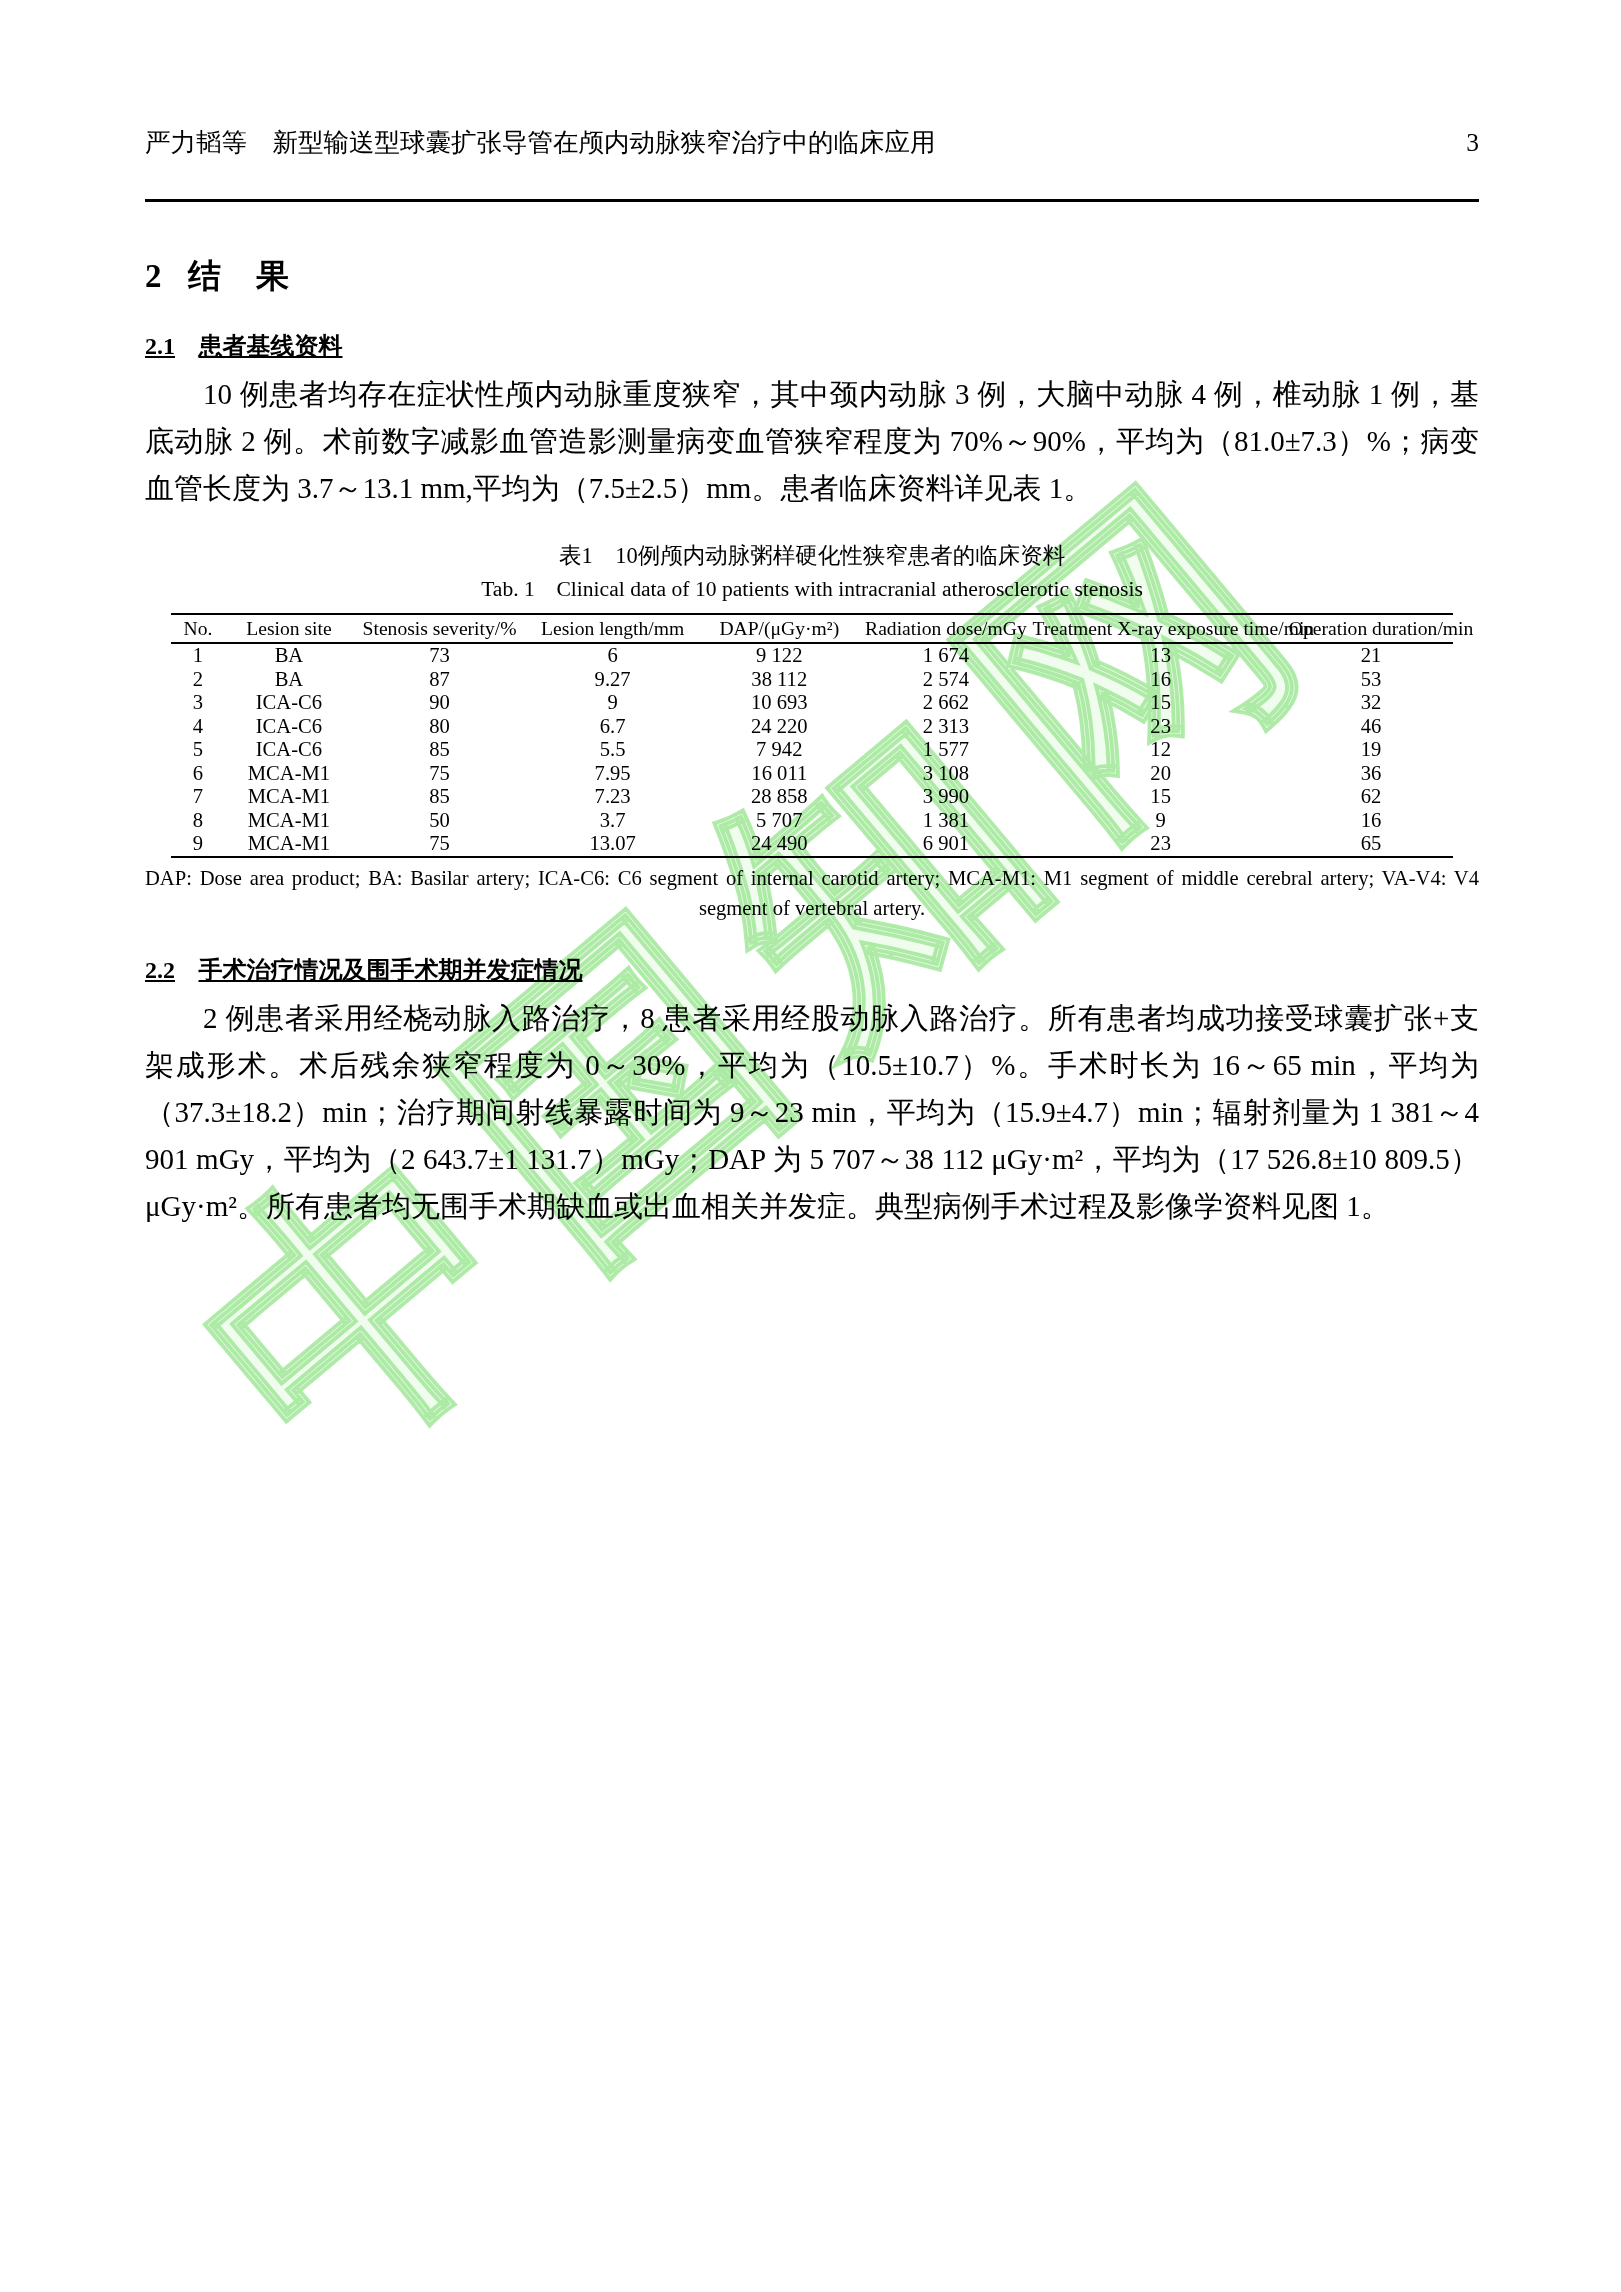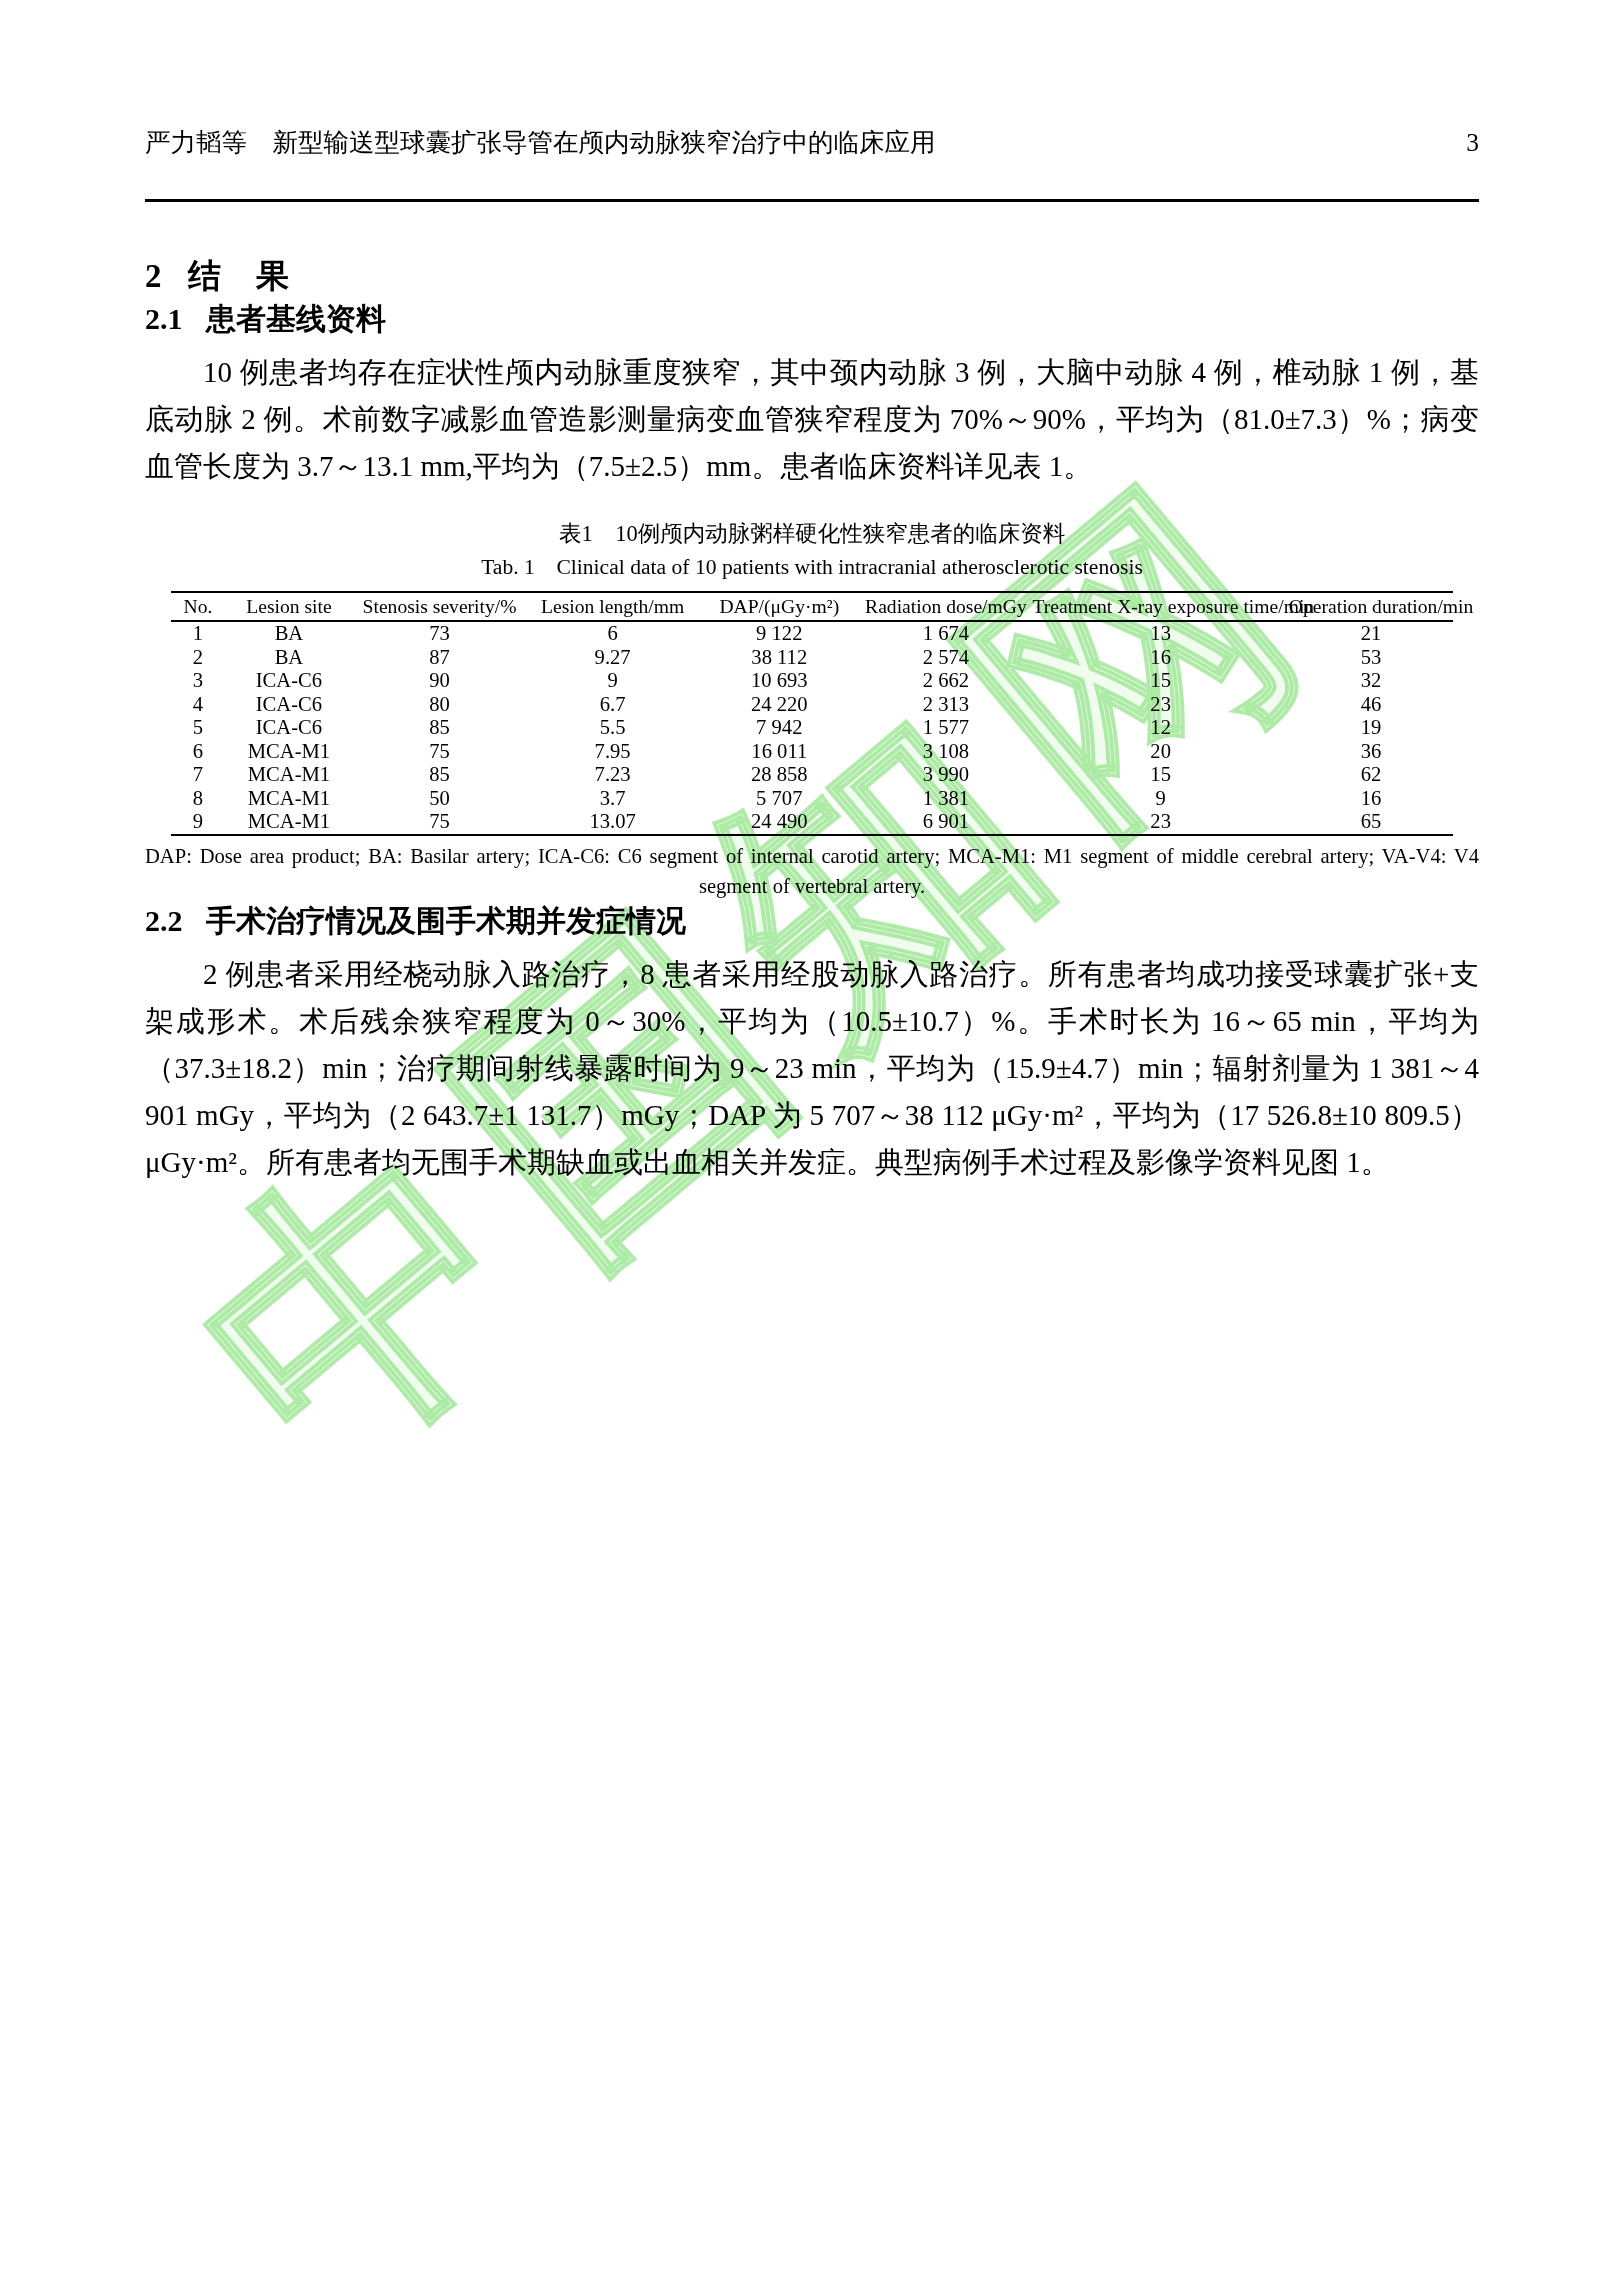--- a/index.html
+++ b/index.html
@@ -35,23 +35,25 @@
   
   h1.sec {
     margin-top: 52px;
     font-family: "Liberation Sans", "DejaVu Sans", sans-serif;
     font-size: 33px;
     font-weight: bold;
     letter-spacing: 1px;
   }
   h1.sec .sec-num { margin-right: 25.5px; font-family: "Liberation Serif", serif; }
   h2.subsec {
+    margin-top: 31px;
     font-family: "Liberation Sans", "DejaVu Sans", sans-serif;
-    font-size: 30px;
+    font-size: 24px;
     font-weight: bold;
+    text-decoration: underline;
   }
   h2.subsec .sec-num { margin-right: 23.5px; font-family: "Liberation Serif", serif; font-weight: bold; }
   
   p.body-par {
     margin-top: 8.8px;
     font-size: 29px;
     line-height: 47px;
     text-align: justify;
     text-indent: 2em;
   }

